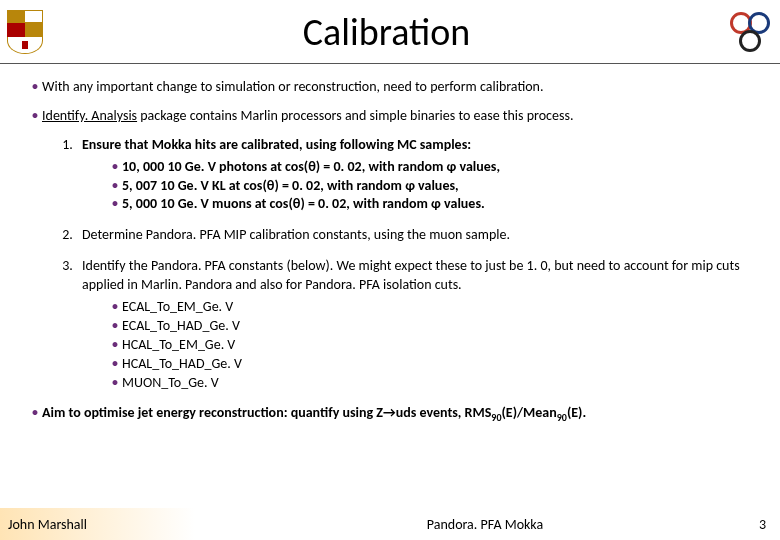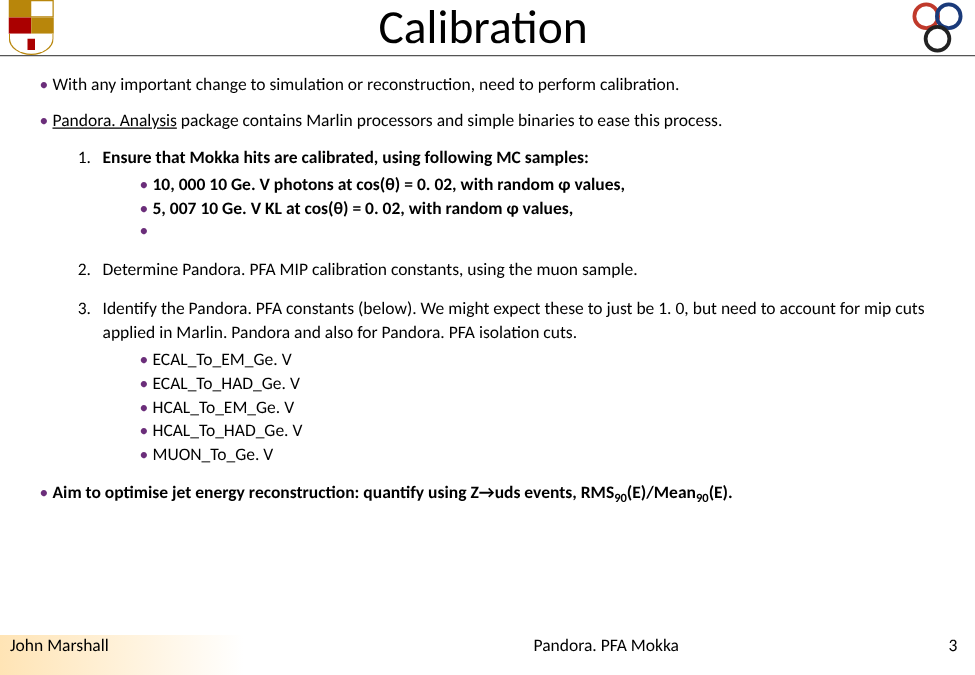--- a/index.html
+++ b/index.html
@@ -1,18 +1,18 @@
 <!DOCTYPE html>
 <html><head>
 <meta charset="utf-8">
 <style>
   * { margin: 0; padding: 0; box-sizing: border-box; }
   html, body { width: 780px; height: 540px; font-family: Calibri, Arial, sans-serif; background: #fff; color: #000; overflow: hidden; }
   .slide { position: relative; width: 780px; height: 540px; }
-  .title-band { position: relative; display: flex; align-items: center; height: 45px; border-bottom: 1px solid #555; }
+  .title-band { position: relative; display: flex; align-items: center; height: 64px; border-bottom: 1px solid #555; }
   .logo-left { width: 36px; height: 44px; margin-left: 7px; display: flex; flex-direction: column; }
   .shield-top { display: flex; height: 20px; }
   .shield-top .q { flex: 1; }
   .shield-top .q1 { background: #b8860b; }
   .shield-top .q2 { background: #fff; border: 1px solid #b8860b; }
   .shield-top .q3 { background: #a00; }
   .shield-top .q4 { background: #b8860b; }
   .shield-bot { height: 24px; background: #fff; border: 1px solid #b8860b; border-top: none; border-bottom-left-radius: 50% 80%; border-bottom-right-radius: 50% 80%; position: relative; }
   .shield-bot::after { content: ""; position: absolute; left: 40%; top: 24%; width: 20%; height: 55%; background: #a00; }
   .title-text { flex: 1; text-align: center; font-size: 38px; font-weight: 400; }
@@ -25,21 +25,21 @@
   .content .row { display: flex; margin-bottom: 10px; }
   .content .bul { color: #6b2e7a; width: 14px; flex-shrink: 0; text-align: center; }
   .content .txt { flex: 1; }
   .under { text-decoration: underline; }
   ol.steps { list-style: decimal; margin: 2px 0 0 48px; }
   ol.steps > li { padding-left: 6px; margin-bottom: 12px; }
   .bold { font-weight: 700; }
   .sub-bullets { margin-top: 3px; margin-left: 26px; }
   .sub-bullets .srow { display: flex; line-height: 1.35; }
   .sub-bullets .sbul { color: #6b2e7a; width: 14px; flex-shrink: 0; text-align: center; }
-  .footer { position: absolute; left: 0; right: 0; bottom: 0; height: 32px; display: flex; align-items: flex-start; font-size: 14px; background: linear-gradient(90deg, #ffe4b5 0%, #fff 25%, #fff 100%); border-top: 0px solid transparent; }
+  .footer { position: absolute; left: 0; right: 0; bottom: 0; height: 32px; display: flex; align-items: center; font-size: 14px; background: linear-gradient(90deg, #ffe4b5 0%, #fff 25%, #fff 100%); border-top: 0px solid transparent; }
   .footer .fl { padding-left: 8px; width: 250px; }
   .footer .fc { flex: 1; text-align: center; }
   .footer .fr { width: 60px; text-align: right; padding-right: 14px; }
   .sub90 { font-size: 10px; vertical-align: sub; }
 </style>
 </head>
 <body>
 
 <div class="slide">
 
@@ -65,38 +65,39 @@
 
   <div class="content">
     <div class="row">
       <div class="bul">•</div>
       <div class="txt">With any important change to simulation or reconstruction, need to perform calibration.</div>
     </div>
 
     <div class="row">
       <div class="bul">•</div>
       <div class="txt">
-        <span class="under">Pandora. Analysis</span><span> package contains Marlin processors and simple binaries to ease this process.</span>
+        <span class="under">Identify. Analysis</span><span> package contains Marlin processors and simple binaries to ease this process.</span>
       </div>
     </div>
 
     <ol class="steps">
       <li>
         <span class="bold">Ensure that Mokka hits are calibrated, using following MC samples:</span>
         <div class="sub-bullets">
           <div class="srow">
               <div class="sbul">•</div>
               <div class="bold">10, 000 10 Ge. V photons at cos(θ) = 0. 02, with random φ values,</div>
             </div>
           <div class="srow">
               <div class="sbul">•</div>
               <div class="bold">5, 007 10 Ge. V KL at cos(θ) = 0. 02, with random φ values,</div>
             </div>
           <div class="srow">
               <div class="sbul">•</div>
+              <div class="bold">5, 000 10 Ge. V muons at cos(θ) = 0. 02, with random φ values.</div>
             </div>
         </div>
       </li>
       <li>
         <span>Determine Pandora. PFA MIP calibration constants, using the muon sample.</span>
       </li>
       <li>
         <span>Identify the Pandora. PFA constants (below). We might expect these to just be 1. 0, but need to account for mip cuts applied in Marlin. Pandora and also for Pandora. PFA isolation cuts.</span>
         <div class="sub-bullets">
           <div class="srow">

